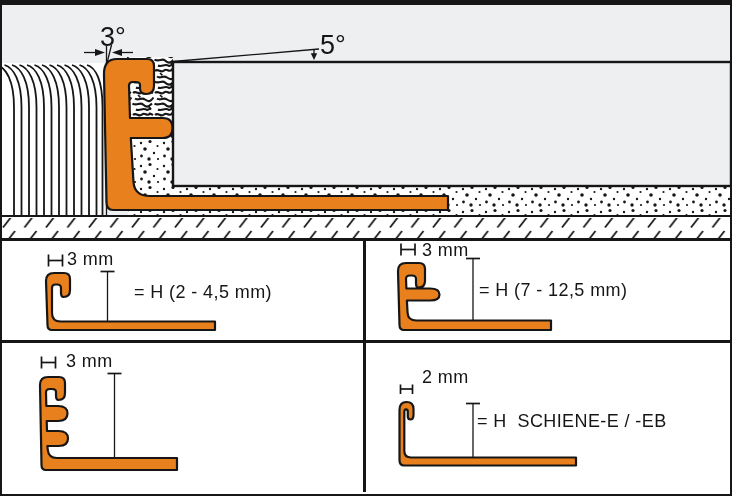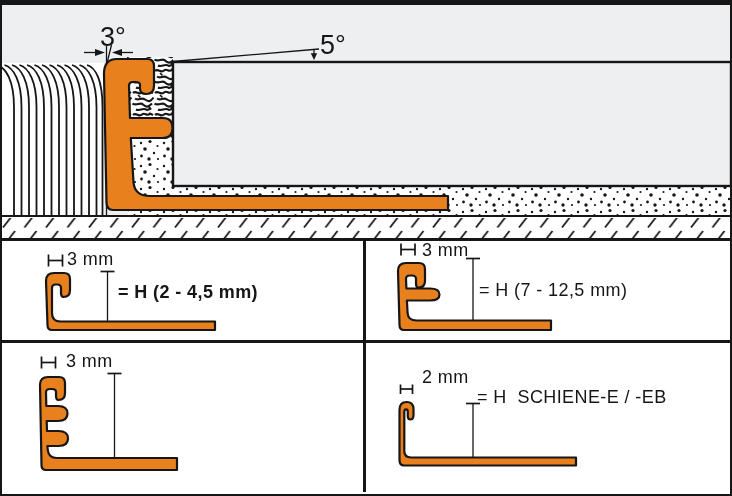--- a/index.html
+++ b/index.html
@@ -155,21 +155,21 @@
       <line x1="107.5" y1="271.5" x2="107.5" y2="321" class="kline thin"></line>
     </g>
     <path class="orange" d="
       M 46,281 Q 46,273 54,273 L 64,273 Q 70,273 70,279 L 70,290
       Q 70,297 63.5,297 Q 61,297 61,293 L 61,288
       Q 61,284.5 57,284.5 L 55.5,284.5 Q 52,284.5 52,288 L 52,313
       Q 52,321.5 60.5,321.5 L 215,321.5 L 215,330 L 52,330
       Q 47.5,330 47.5,325 Z"></path>
   </svg>
   <span class="lbl" style="left:65px;top:248px;">3 mm</span>
-  <span class="lbl" style="left:116px;top:281px;font-weight:bold;">= H (2 - 4,5 mm)</span>
+  <span class="lbl" style="left:132px;top:281px;">= H (2 - 4,5 mm)</span>
 
   <svg class="abs" style="left:364px;top:239px;" width="364" height="99" viewBox="366 241 364 99">
     <g class="kline med">
       <line x1="401" y1="243.5" x2="401" y2="255.5"></line>
       <line x1="415" y1="243.5" x2="415" y2="255.5"></line>
       <line x1="401" y1="249.5" x2="415" y2="249.5"></line>
     </g>
     <g>
       <line x1="466" y1="258.5" x2="480" y2="258.5" class="kline med"></line>
       <line x1="473" y1="258.5" x2="473" y2="320" class="kline thin"></line>
@@ -217,15 +217,15 @@
       <line x1="473" y1="403.5" x2="473" y2="457" class="kline thin"></line>
     </g>
     <path class="orange" stroke-width="2" d="
       M 399.5,410 Q 399.5,402 406.5,402 Q 413.5,402 413.5,409 L 413.5,415
       Q 413.5,419.5 410.3,419.5 Q 407.8,419.5 407.8,416 L 407.8,411.5
       Q 407.8,409.3 405.8,409.3 Q 404.3,409.3 404.3,412 L 404.3,451
       Q 404.3,457.5 411,457.5 L 576,457.5 L 576,465.5 L 404,465.5
       Q 399.5,465.5 399.5,460 Z"></path>
   </svg>
   <span class="lbl" style="left:420px;top:366px;">2 mm</span>
-  <span class="lbl" style="left:475px;top:386px;">= H  SCHIENE-E / -EB</span>
+  <span class="lbl" style="left:475px;top:410px;">= H  SCHIENE-E / -EB</span>
 
 </div>
 
 </body></html>

